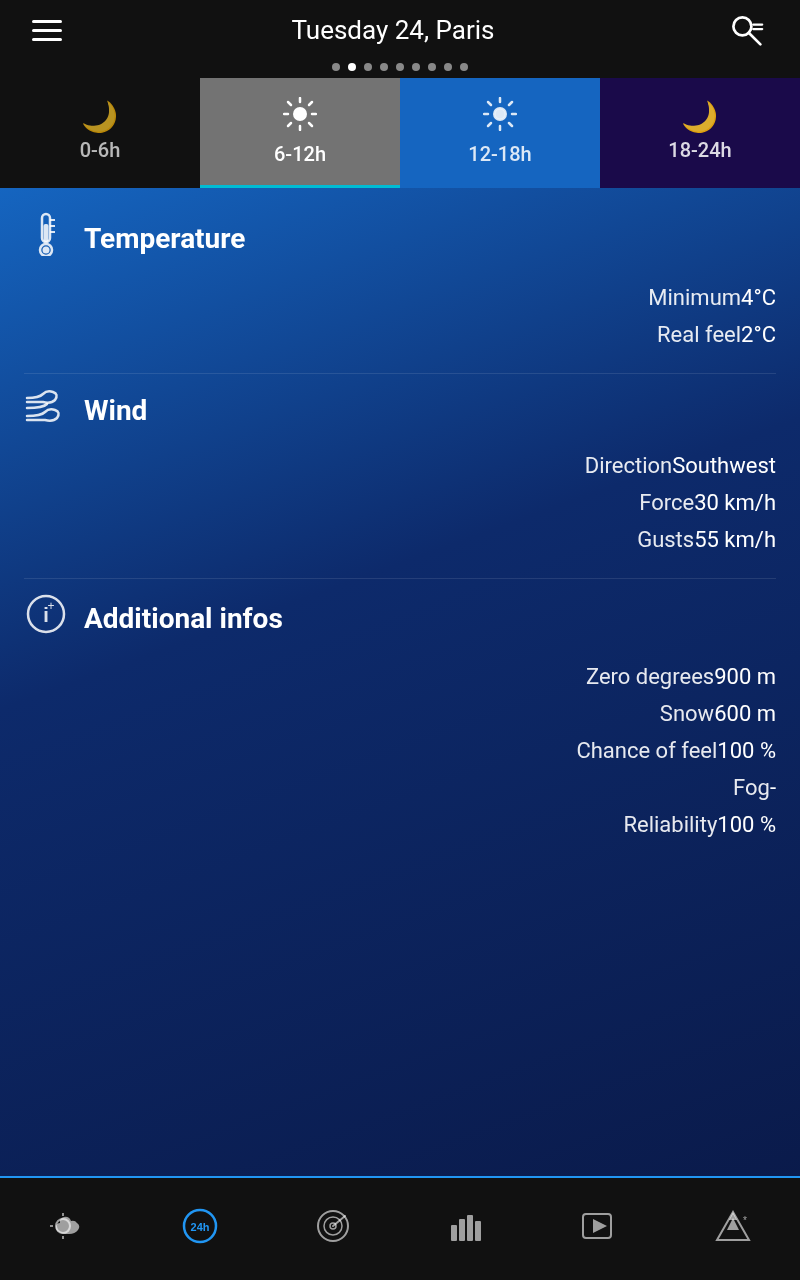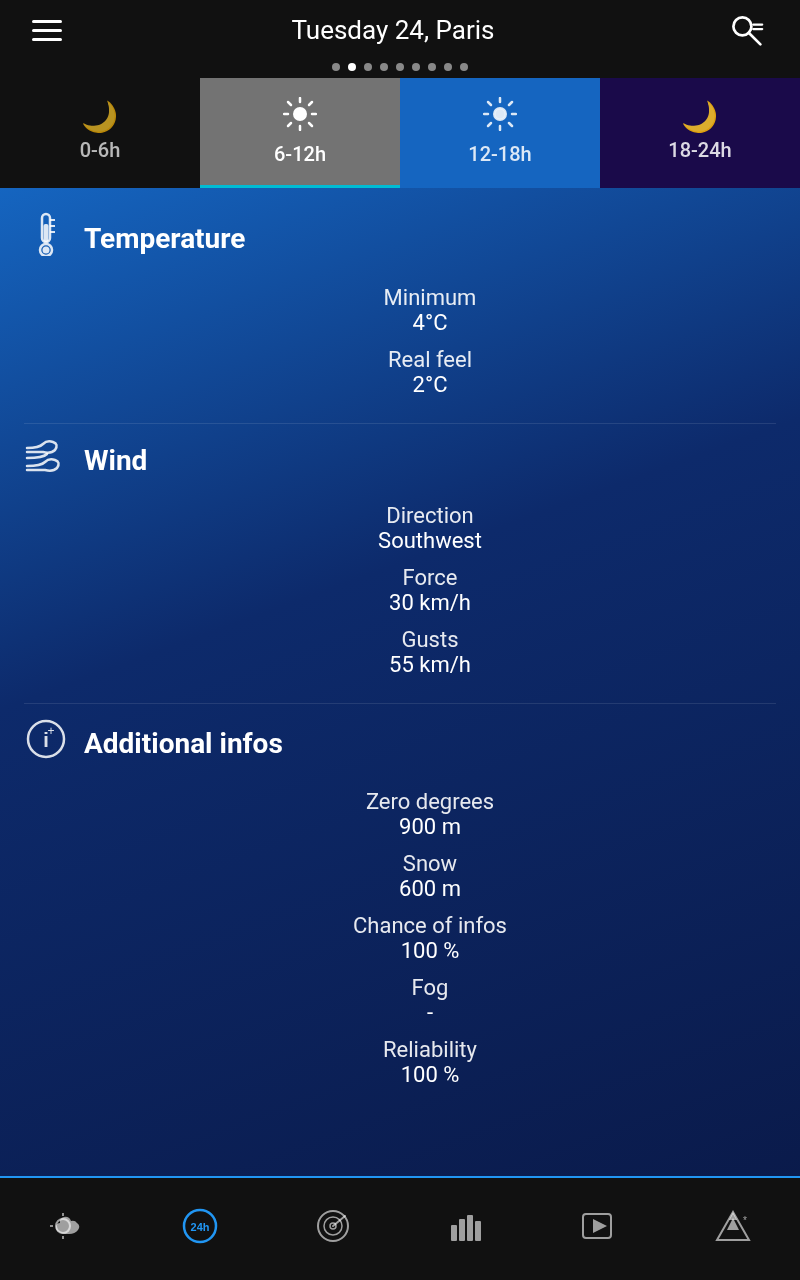--- a/index.html
+++ b/index.html
@@ -142,21 +142,20 @@
       font-weight: 700;
       color: white;
     }
 
     
     .data-row {
       display: flex;
       justify-content: flex-end;
       align-items: center;
       padding: 6px 0 6px 60px;
-      flex-direction: column;
     }
     .data-label {
       font-size: 22px;
       color: rgba(255,255,255,0.9);
       font-weight: 400;
     }
     .data-value {
       font-size: 22px;
       color: white;
       font-weight: 400;
@@ -348,21 +347,21 @@
     </div>
     <div class="data-row">
       <span class="data-label">Zero degrees</span>
       <span class="data-value">900 m</span>
     </div>
     <div class="data-row">
       <span class="data-label">Snow</span>
       <span class="data-value">600 m</span>
     </div>
     <div class="data-row">
-      <span class="data-label">Chance of infos</span>
+      <span class="data-label">Chance of feel</span>
       <span class="data-value">100 %</span>
     </div>
     <div class="data-row">
       <span class="data-label">Fog</span>
       <span class="data-value">-</span>
     </div>
     <div class="data-row">
       <span class="data-label">Reliability</span>
       <span class="data-value">100 %</span>
     </div>

